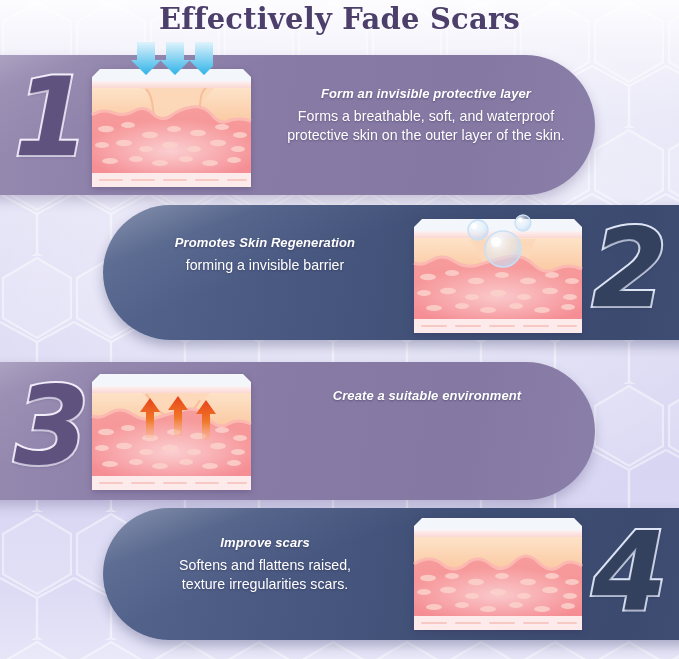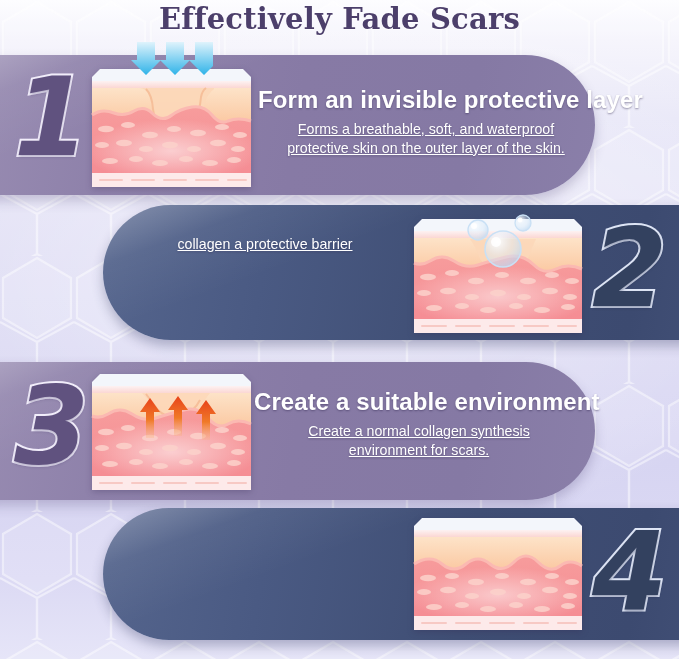--- a/index.html
+++ b/index.html
@@ -71,32 +71,31 @@
     text-shadow:0 2px 3px rgba(25,35,70,.35);
   }
   #num1{left:14px; top:64px;}
   #num2{left:592px;top:215px;}
   #num3{left:14px; top:372px;}
   #num4{left:592px;top:518px;}
 
   
   .txt{position:absolute;z-index:5;color:#ffffff;text-align:center;}
   .txt .hl{
-    font-size:24px;font-weight:700;letter-spacing:.1px;
+    font-size:13px;font-weight:700;letter-spacing:.1px;
     text-shadow:0 1px 2px rgba(45,35,75,.45);
-    margin-bottom:6px;white-space:nowrap;
+    margin-bottom:6px;white-space:nowrap;font-style:italic;
   }
   .txt .sub{
     font-size:14.2px;font-weight:400;line-height:1.32;
     text-shadow:0 1px 2px rgba(45,35,75,.40);
-    text-decoration:underline;
   }
   #txt1{left:258px;top:86px;width:336px;}
   #txt2{left:112px;top:235px;width:306px;}
-  #txt3{left:254px;top:388px;width:330px;}
+  #txt3{left:262px;top:388px;width:330px;}
   #txt4{left:112px;top:535px;width:306px;}
 
   
   .skin{position:absolute;z-index:4;}
   #skin1{left:88px; top:63px;  width:167px;height:128px;}
   #skin2{left:410px;top:213px; width:176px;height:124px;}
   #skin3{left:88px; top:368px; width:167px;height:128px;}
   #skin4{left:410px;top:514px; width:176px;height:122px;}
   .skin svg{display:block;width:100%;height:100%;
             filter:drop-shadow(0 2px 3px rgba(50,40,80,.28));}
@@ -313,22 +312,23 @@
       <circle cx="86" cy="29" r="5" fill="#ffffff" opacity=".85"></circle>
       <circle cx="68" cy="17" r="10" fill="url(#bub)" stroke="#c9e0f5" stroke-width="1.4"></circle>
       <circle cx="64" cy="13" r="3" fill="#ffffff" opacity=".85"></circle>
       <circle cx="113" cy="10" r="8" fill="url(#bub)" stroke="#c9e0f5" stroke-width="1.3"></circle>
       <circle cx="110" cy="7" r="2.4" fill="#ffffff" opacity=".85"></circle>
     </g>
   </svg>
 </div>
 
 <div class="txt" id="txt2">
+  <div class="hl">Promotes Skin Regeneration</div>
   <div class="sub">
-    <div>collagen a protective barrier</div>
+    <div>forming a invisible barrier</div>
   </div>
 </div>
 
 <div class="card purple" id="card3">
   <div class="inner"></div>
   <div class="rim"></div>
 </div>
 
 <div class="num on-purple" id="num3">3</div>
 
@@ -402,24 +402,20 @@
     <g fill="url(#ag3)">
       <path d="M10 0 L20 14 H14 V40 H6 V14 H0 Z" transform="translate(52,30)"></path>
       <path d="M10 0 L20 14 H14 V40 H6 V14 H0 Z" transform="translate(80,28)"></path>
       <path d="M10 0 L20 14 H14 V40 H6 V14 H0 Z" transform="translate(108,32)"></path>
     </g>
   </svg>
 </div>
 
 <div class="txt" id="txt3">
   <div class="hl">Create a suitable environment</div>
-  <div class="sub">
-    <div>Create a normal collagen synthesis</div>
-    <div>environment for scars.</div>
-  </div>
 </div>
 
 <div class="card slate" id="card4">
   <div class="inner"></div>
   <div class="rim"></div>
 </div>
 
 <div class="num on-slate" id="num4">4</div>
 
 <div class="skin" id="skin4">
@@ -478,13 +474,18 @@
       <line x1="12" y1="109" x2="36" y2="109"></line>
         <line x1="46" y1="109" x2="70" y2="109"></line>
       <line x1="80" y1="109" x2="104" y2="109"></line>
         <line x1="114" y1="109" x2="138" y2="109"></line>
       <line x1="148" y1="109" x2="166" y2="109"></line>
     </g>
   </svg>
 </div>
 
 <div class="txt" id="txt4">
+  <div class="hl">Improve scars</div>
+  <div class="sub">
+    <div>Softens and flattens raised,</div>
+    <div>texture irregularities scars.</div>
+  </div>
 </div>
 
 </body></html>

